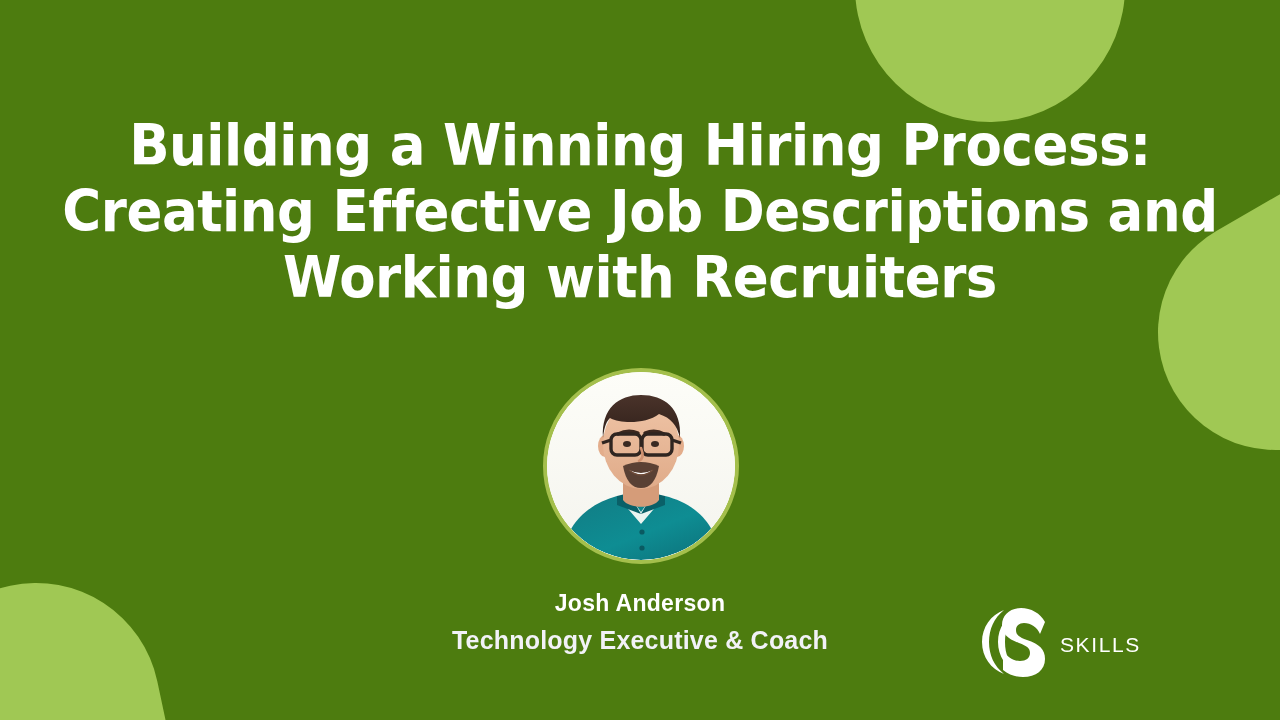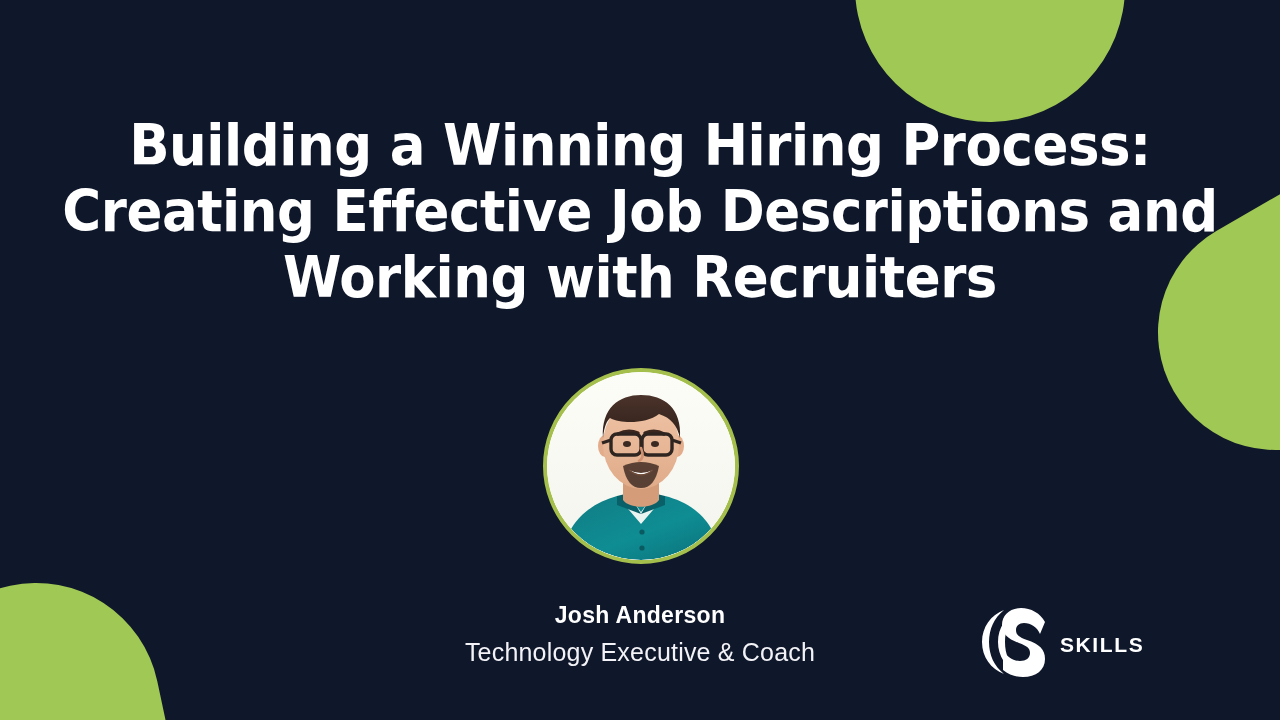--- a/index.html
+++ b/index.html
@@ -13,21 +13,21 @@
 
   body {
     font-family: "Liberation Sans", "DejaVu Sans", sans-serif;
     background: #6b69ab;
   }
 
   #slide {
     position: relative;
     width: 1280px;
     height: 720px;
-    background: #0f172a;
+    background: #4d7c0f;
     overflow: hidden;
   }
 
   
   .blob {
     position: absolute;
     background: #a0c854;
   }
 
   
@@ -127,35 +127,34 @@
   }
 
   
   #speaker-block {
     position: absolute;
     top: 588px;
     left: 0;
     width: 1280px;
     text-align: center;
     z-index: 6;
-    margin-top: 12px;
   }
 
   #speaker-name {
     color: #ffffff;
     font-size: 23px;
     font-weight: bold;
     letter-spacing: 0.3px;
     line-height: 30px;
   }
 
   #speaker-role {
     color: #f2f2f7;
     font-size: 25px;
-    font-weight: normal;
+    font-weight: bold;
     letter-spacing: 0.2px;
     line-height: 36px;
     margin-top: 4px;
     text-align: center;
   }
 
   
   #logo {
     position: absolute;
     left: 982px;
@@ -164,21 +163,21 @@
     align-items: center;
     gap: 12px;
     z-index: 7;
   }
 
   #logo-mark { flex: 0 0 auto; }
 
   #logo-wordmark {
     color: #ffffff;
     font-size: 21px;
-    font-weight: bold;
+    font-weight: normal;
     line-height: 25px;
     letter-spacing: 1.6px;
   }
 
   .logo-line { display: block; white-space: nowrap; }
 </style>
 </head>
 <body>
 
 <div id="slide">

